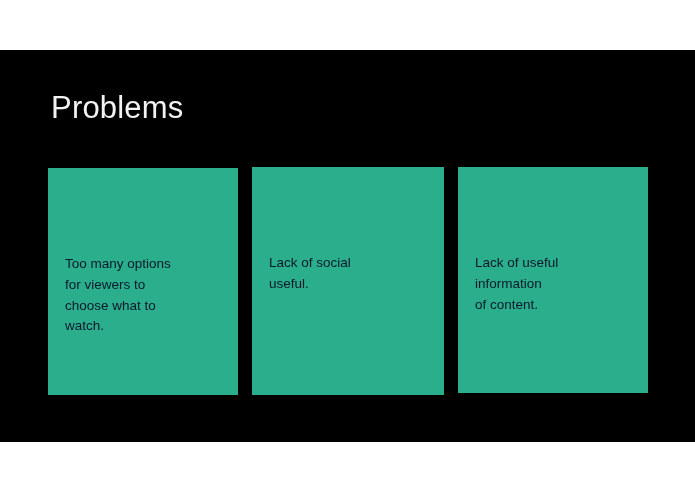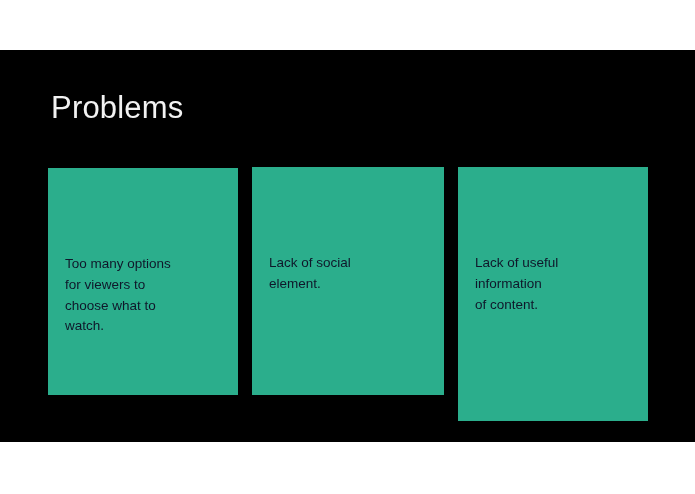--- a/index.html
+++ b/index.html
@@ -46,21 +46,21 @@
     width: 695px;
     height: 392px;
   }
   .card {
     position: absolute;
     background: #2bae8c;
     box-sizing: border-box;
   }
   .card-1 { left: 48px;  top: 118px; width: 190px; height: 227px; }
   .card-2 { left: 252px; top: 117px; width: 192px; height: 228px; }
-  .card-3 { left: 458px; top: 117px; width: 190px; height: 254px; }
+  .card-3 { left: 458px; top: 117px; width: 190px; height: 226px; }
   .card-text {
     position: absolute;
     left: 17px;
     right: 12px;
     font-size: 13.5px;
     font-weight: 400;
     color: #0f172a;
     line-height: 1.54;
     white-space: pre-line;
   }
@@ -81,21 +81,21 @@
 
       <div class="card card-1">
         <div class="card-text">Too many options
 for viewers to
 choose what to
 watch.</div>
       </div>
 
       <div class="card card-2">
         <div class="card-text">Lack of social
-element.</div>
+useful.</div>
       </div>
 
       <div class="card card-3">
         <div class="card-text">Lack of useful
 information
 of content.</div>
       </div>
 
     </div>
 

